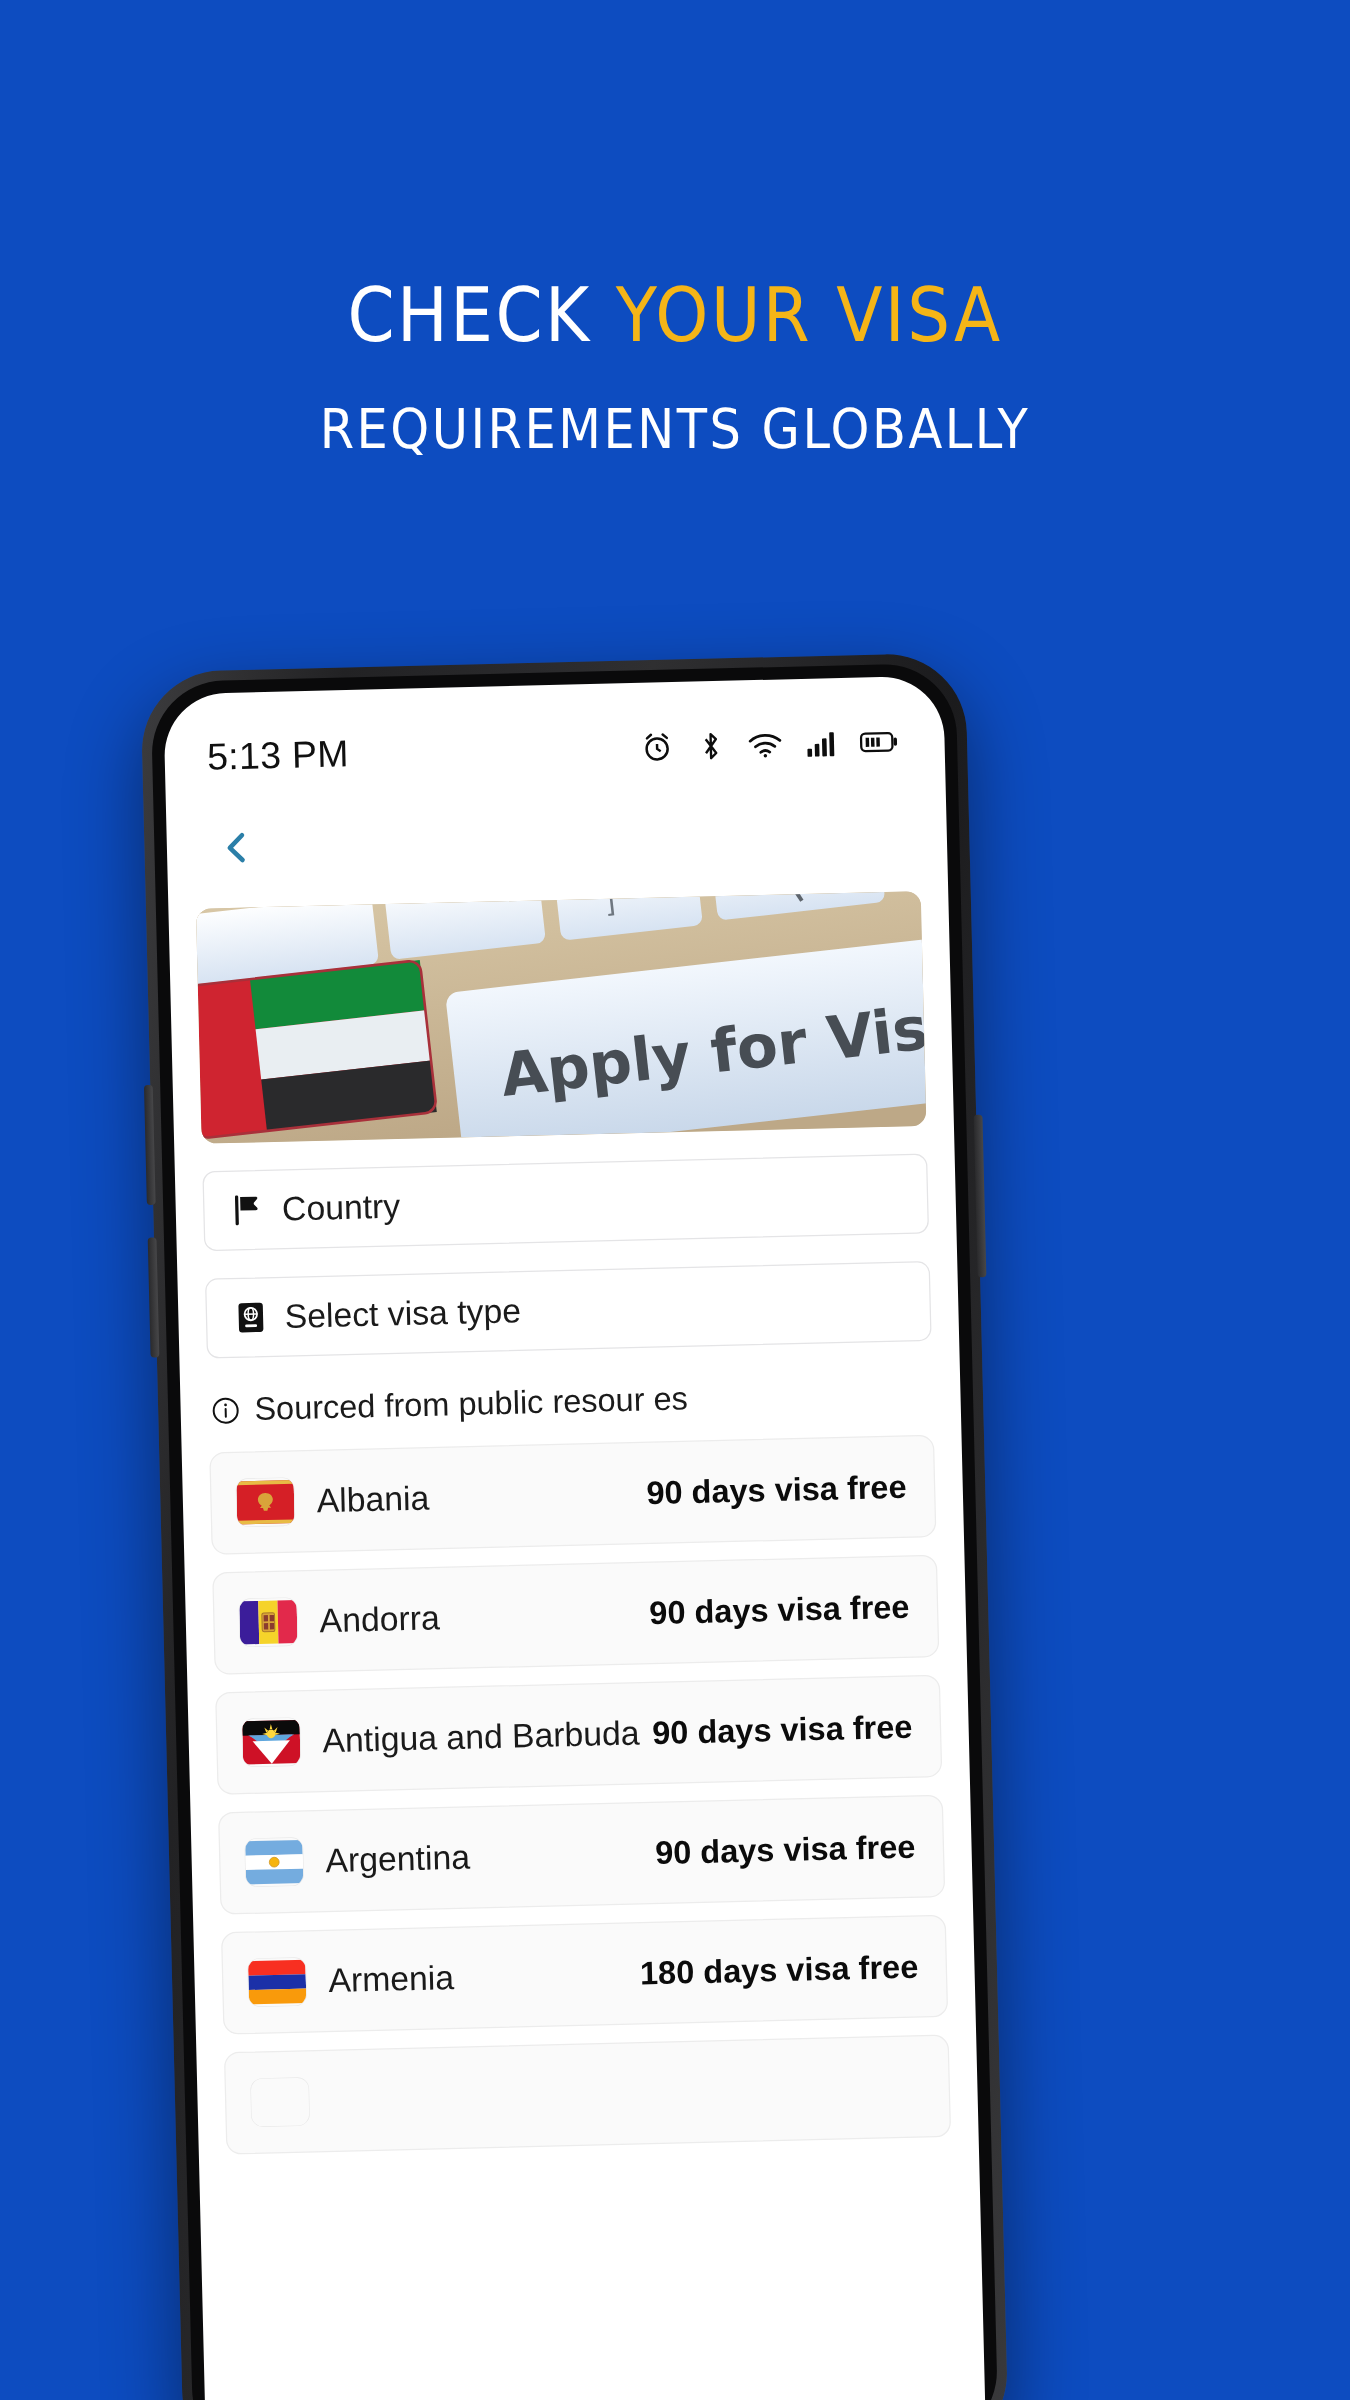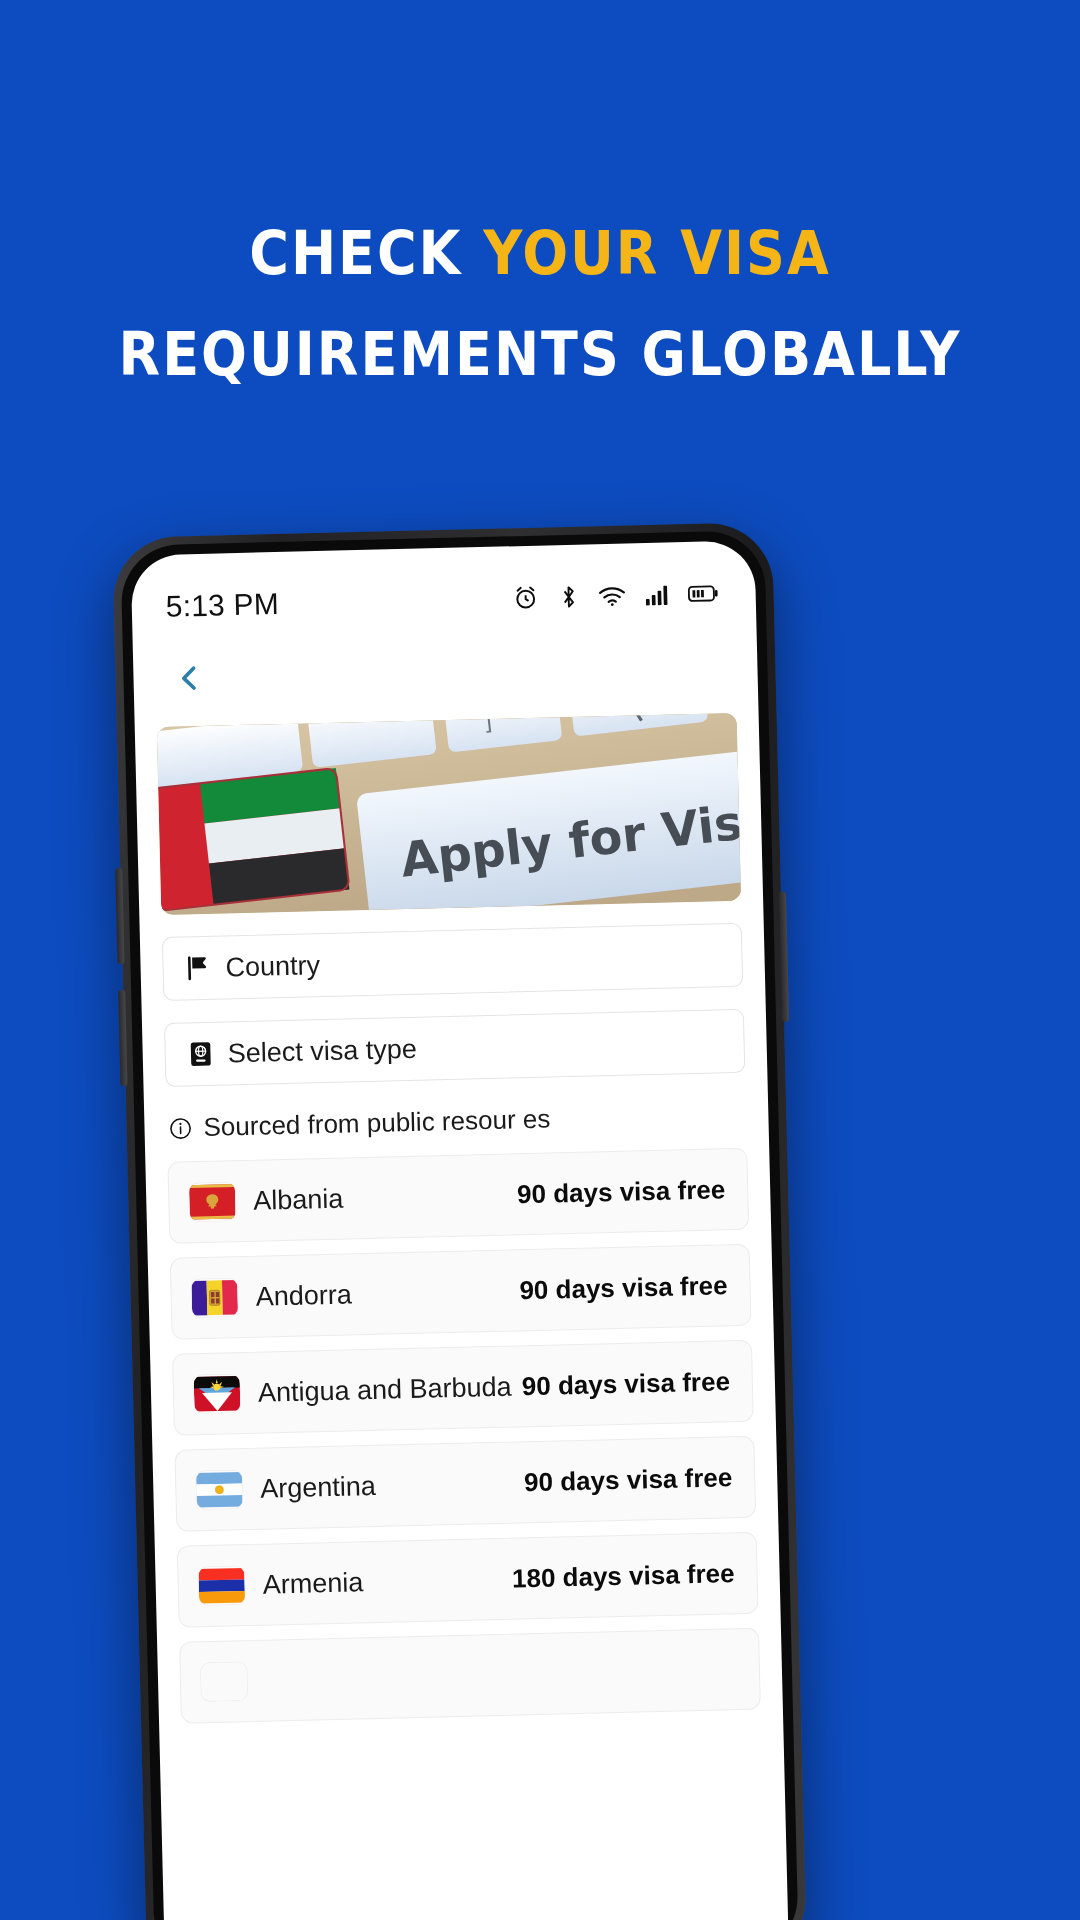--- a/index.html
+++ b/index.html
@@ -12,30 +12,30 @@
 
   
   .promo {
     position:absolute;
     top:215px; left:0; width:1080px;
     text-align:center;
     line-height:1.28;
   }
   .promo-line {
     font-size:60px;
-    font-weight:700;
+    font-weight:400;
     letter-spacing:2.0px;
     color:#ffffff;
     text-transform:uppercase;
     font-family:"DejaVu Sans", sans-serif;
     font-stretch:condensed;
     white-space:nowrap;
   }
   .promo-line .accent { color:#f5b517; }
-  .promo-line-2 { font-size:60px; margin-top:24px; }
+  .promo-line-2 { font-size:44px; margin-top:24px; }
 
   
   .phone {
     position:absolute;
     left:112px; top:530px;
     width:660px; height:1440px;
     transform: rotate(-1.4deg);
     transform-origin: 50% 0%;
   }
   .phone-shell {

